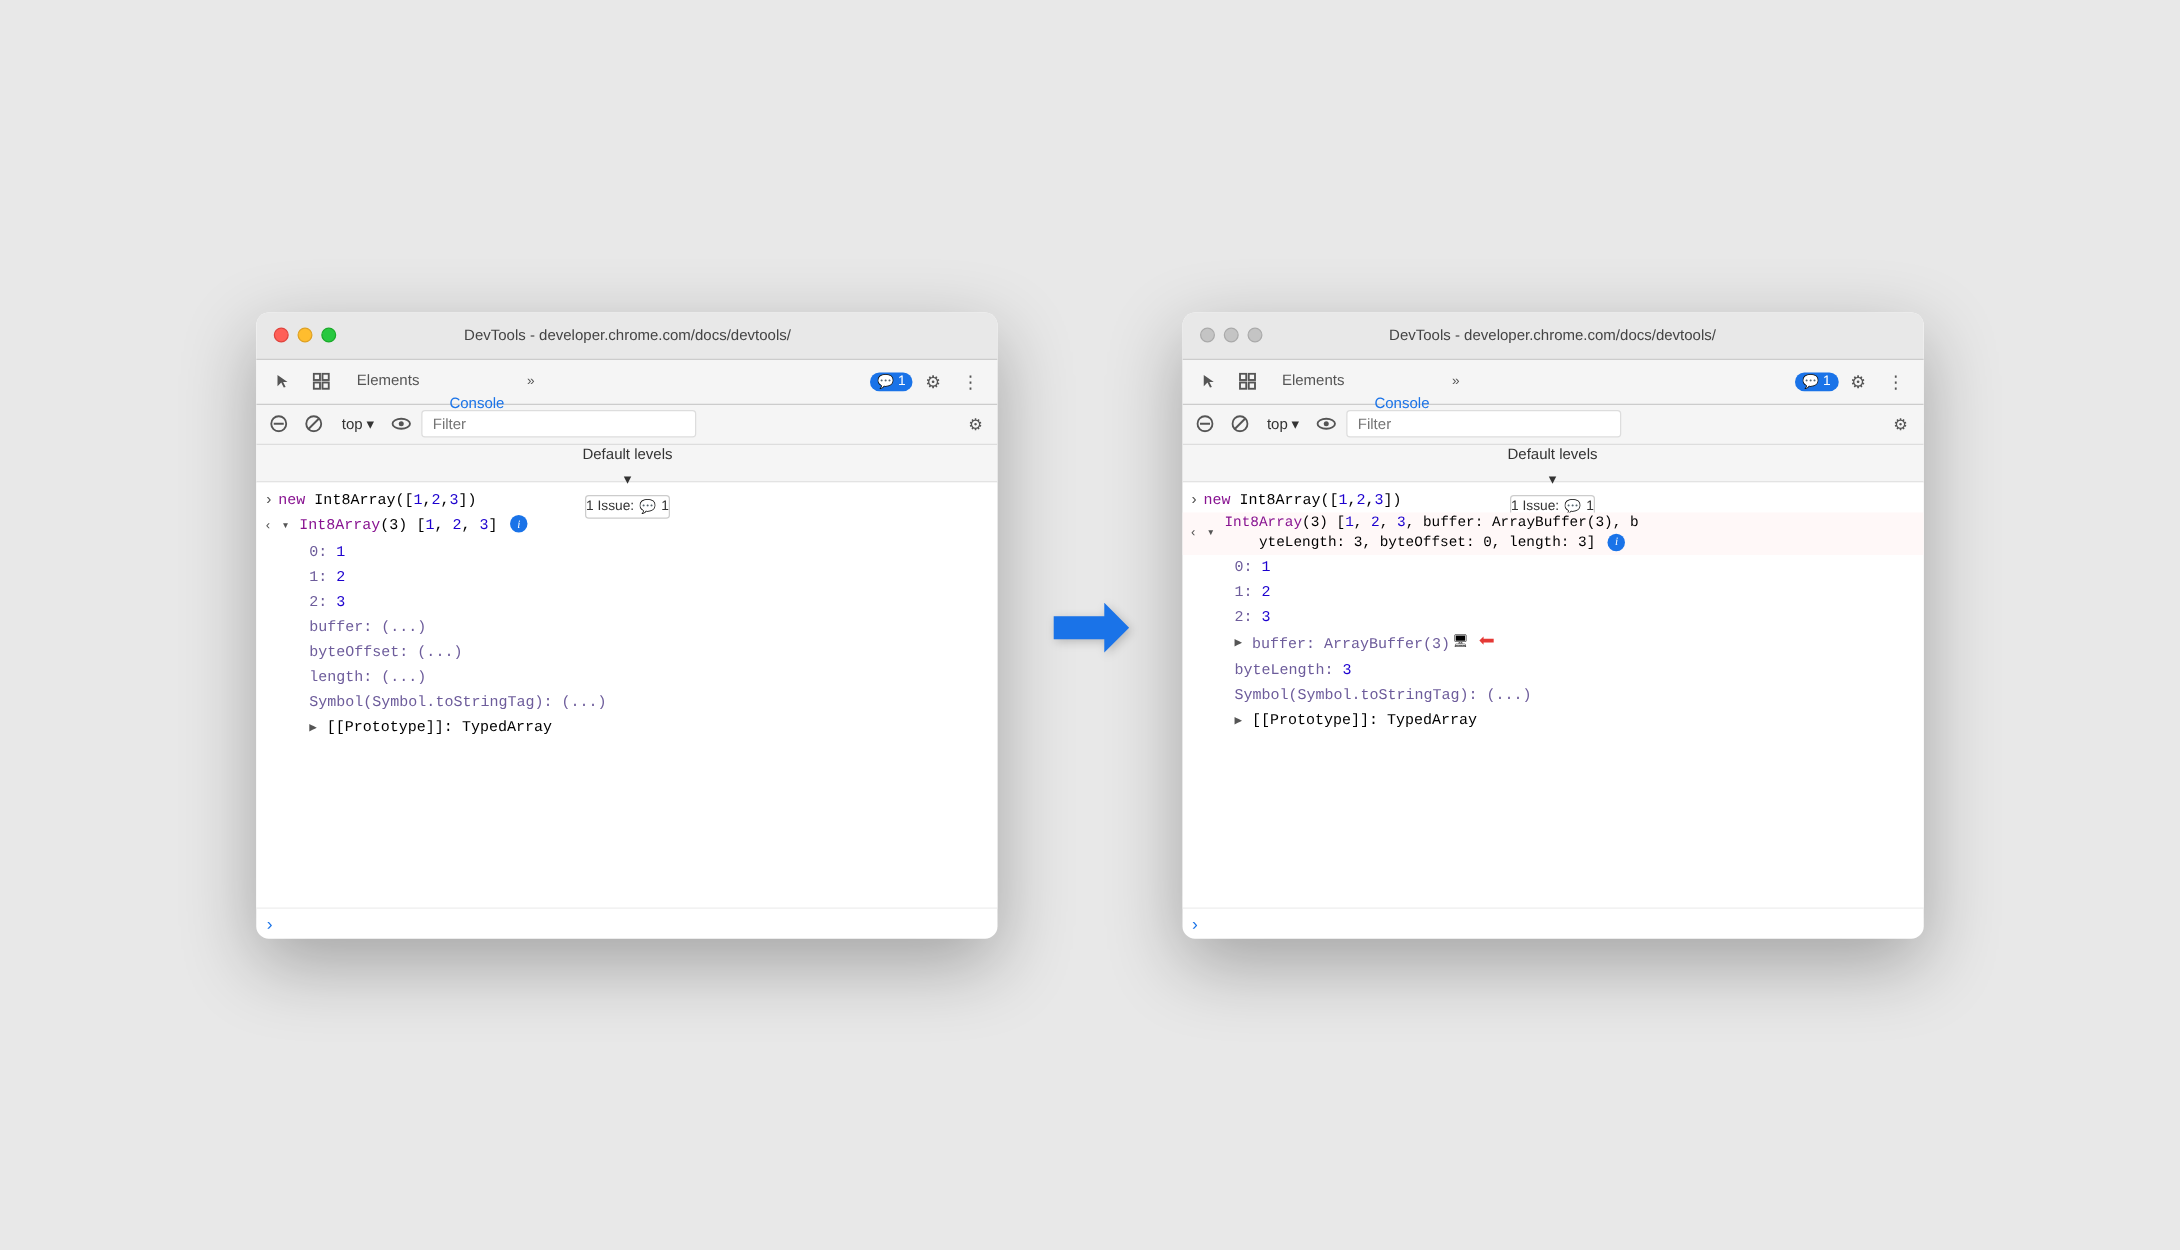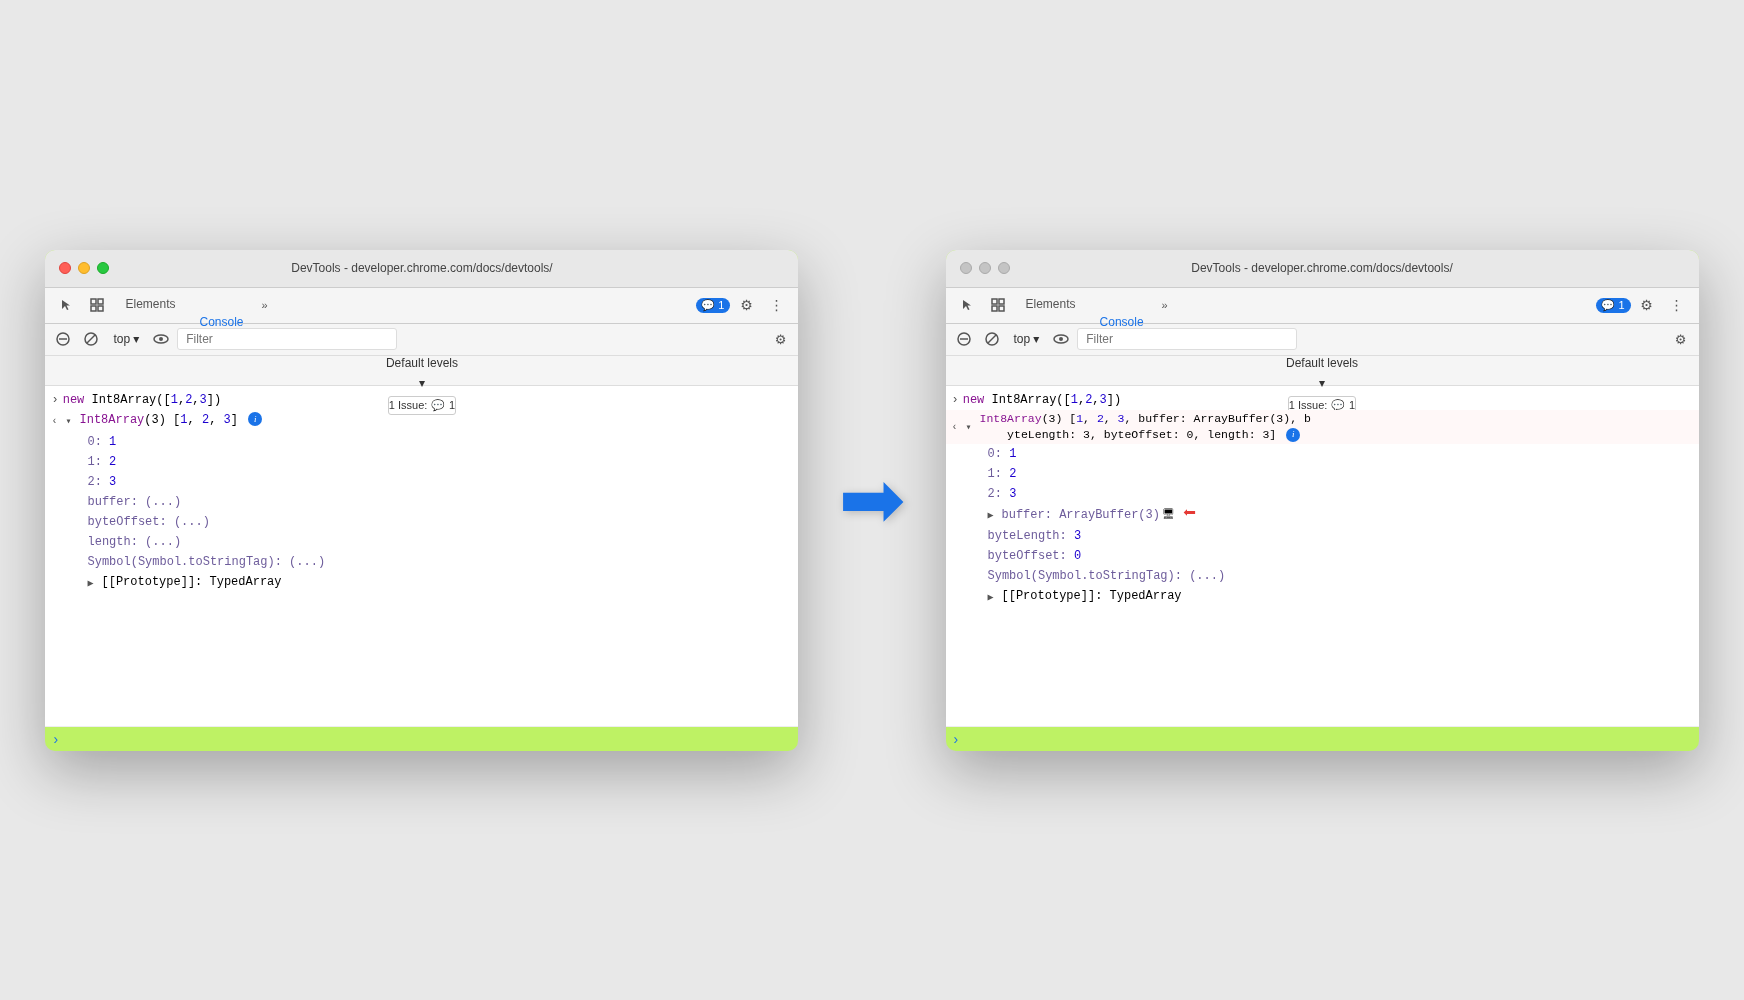--- a/index.html
+++ b/index.html
@@ -12,25 +12,25 @@
       width: 1744px;
       font-family: -apple-system, BlinkMacSystemFont, 'Segoe UI', sans-serif;
     }
     .scene {
       display: flex;
       align-items: center;
       gap: 40px;
       padding: 60px;
     }
     .devtools-window {
-      width: 753px;
+      width: 593px;
       border-radius: 10px;
       overflow: hidden;
       box-shadow: 0 20px 60px rgba(0,0,0,0.3);
-      background: #bef264;
+      background: #ffffff;
     }
     
     .titlebar {
       background: #e8e8e8;
       height: 38px;
       display: flex;
       align-items: center;
       padding: 0 14px;
       border-bottom: 1px solid #ccc;
       position: relative;
@@ -532,23 +532,20 @@
       <div class="console-line indent-1 line-with-red-arrow" style="position:relative;">
         <span class="expand-arrow">▶</span>
         <span class="prop">buffer: ArrayBuffer(3)</span>
         <span style="font-size:10px; margin-left:2px;">🖥</span>
         <span class="red-arrow" style="font-size:22px; color:#e53935; margin-left:8px;">⬅</span>
       </div>
       <div class="console-line indent-1">
         <span><span class="prop">byteLength: </span><span class="num">3</span></span>
       </div>
       <div class="console-line indent-1">
-        <span><span class="prop">byteOffset: </span><span class="num">0</span></span>
-      </div>
-      <div class="console-line indent-1">
         <span class="prop">Symbol(Symbol.toStringTag): (...)</span>
       </div>
       <div class="console-line indent-1">
         <span class="expand-arrow">▶</span>
         <span>[[Prototype]]: TypedArray</span>
       </div>
     </div>
 
     <div class="console-bottom">
       <span class="caret">›</span>

